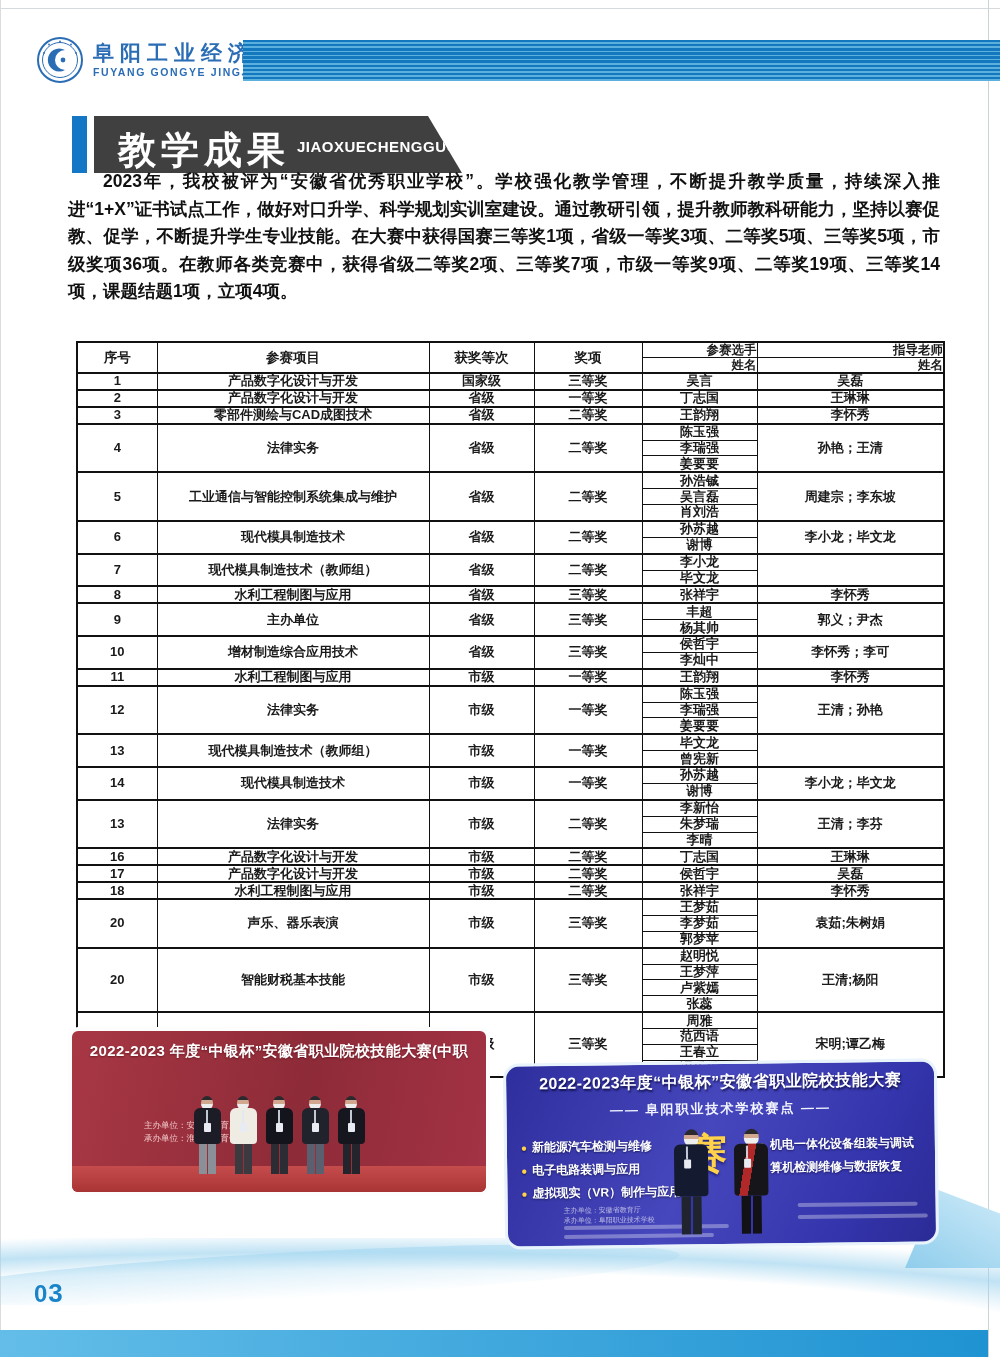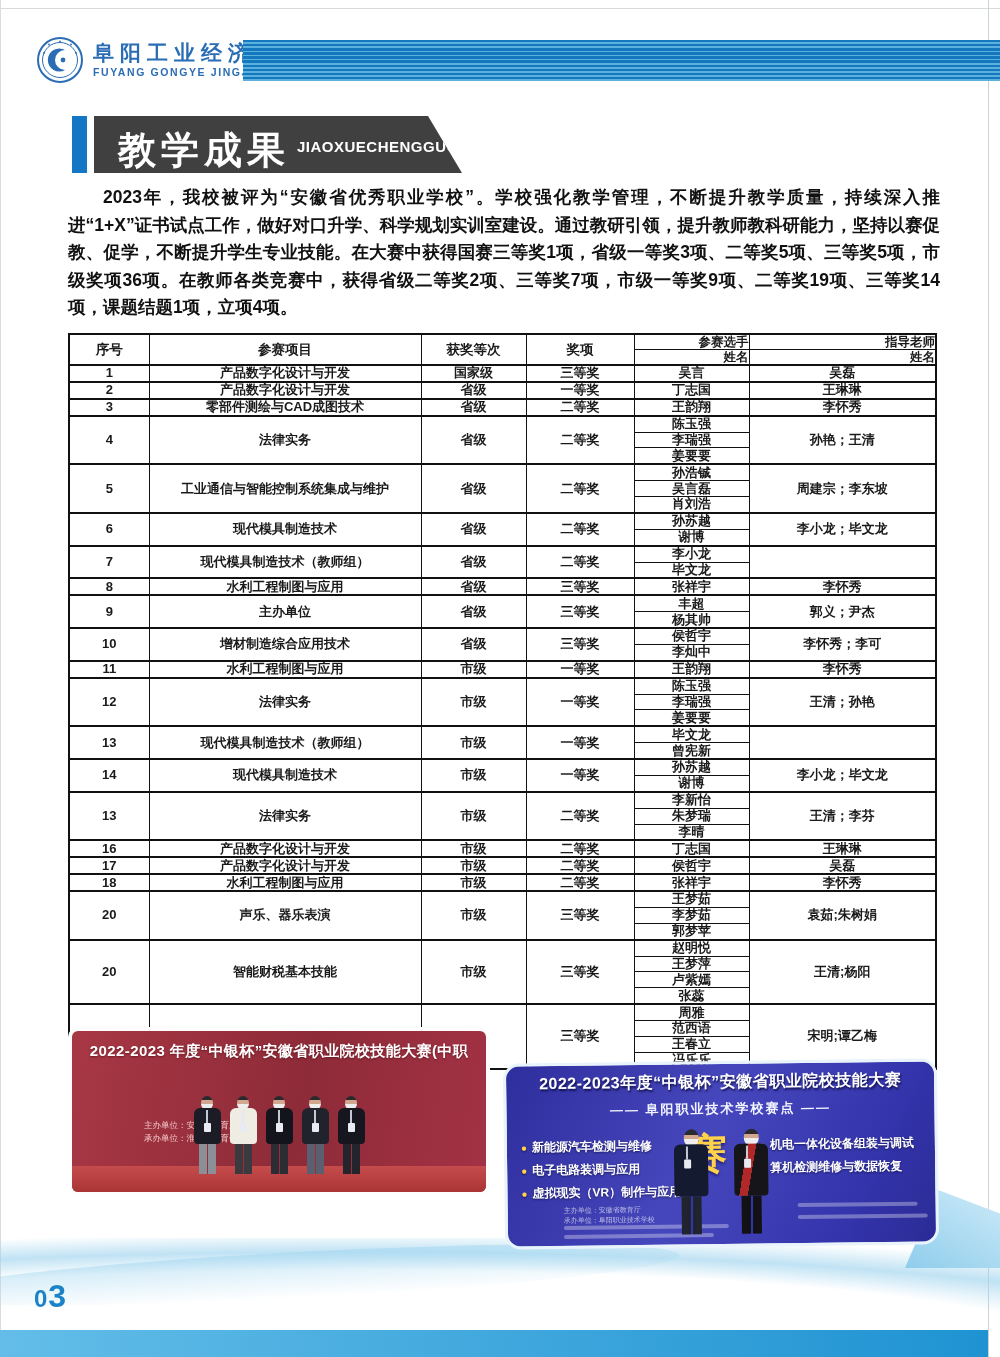--- a/index.html
+++ b/index.html
@@ -20,49 +20,49 @@
 
   
   .banner-accent{position:absolute;left:72px;top:116px;width:15px;height:57px;background:#1377c5;}
   .banner-shape{position:absolute;left:94px;top:116px;width:368px;height:57px;background:#404040;
                 clip-path:polygon(0 0,calc(100% - 34px) 0,100% 100%,0 100%);
                 display:flex;align-items:center;padding:15px 0 4px 24px;box-sizing:border-box;}
   .banner-title{font-size:38px;font-weight:700;color:#ffffff;letter-spacing:5px;line-height:46px;}
   .banner-pinyin{font-size:15px;font-weight:700;color:#ffffff;margin-left:7px;padding-bottom:7px;letter-spacing:.5px;}
 
   
-  .intro{position:absolute;left:68px;top:184px;width:872px;margin:0;
+  .intro{position:absolute;left:68px;top:168px;width:872px;margin:0;
          font-size:17.5px;line-height:27.5px;font-weight:600;text-align:justify;text-indent:2em;color:#111;}
 
   
   .table-block{position:absolute;left:68px;top:333px;width:867px;}
   .table-title{height:38px;line-height:38px;background:#1377c5;color:#ffffff;text-align:center;
                font-size:21px;font-weight:700;letter-spacing:1px;}
-  table.awards{border-collapse:collapse;table-layout:fixed;width:867px;margin:0;}
+  table.awards{border-collapse:collapse;table-layout:fixed;width:867px;margin:8px;}
   table.awards,table.awards td,table.awards th{border:1px solid #111;}
   table.awards{border-width:2px;}
   table.awards th{font-size:13.5px;font-weight:700;padding:0;height:29px;background:#fff;}
   .split{padding:0;text-align:right;}
   .split .t{height:14px;line-height:14px;border-bottom:1px solid #111;font-size:12.5px;}
   .split .b{height:14px;line-height:14px;font-size:12.5px;}
   table.awards td{font-size:13px;font-weight:600;text-align:center;vertical-align:middle;
                   padding:0;height:14.88px;line-height:14px;white-space:nowrap;overflow:hidden;}
   table.awards .cell-no{font-weight:600;}
   table.awards tr.row-start td{border-top-width:2px;}
 
   
   .wave-band{position:absolute;left:0;top:1238px;width:1000px;height:86px;
              background:radial-gradient(130% 160% at 35% 125%,rgba(255,255,255,0) 55%,rgba(158,211,238,.65) 68%,rgba(255,255,255,0) 82%);}
   .wave-band2{position:absolute;left:-80px;top:1252px;width:760px;height:46px;transform:rotate(-3deg);
               background:linear-gradient(180deg,rgba(162,214,240,.55),rgba(255,255,255,0));border-radius:50%;}
   .wedge{position:absolute;left:905px;top:1190px;width:95px;height:78px;
          background:linear-gradient(210deg,#cdeaf8,#8fcdec);clip-path:polygon(35% 0,100% 30%,100% 100%,0 100%);}
   .bottom-bar{position:absolute;left:0;top:1330px;width:988px;height:27px;
               background:linear-gradient(90deg,#63bde8,#1f93d2);}
-  .page-number{position:absolute;left:34px;top:1278px;font-size:32px;font-weight:600;color:#1b84c8;letter-spacing:1px;}
+  .page-number{position:absolute;left:34px;top:1278px;font-size:26px;font-weight:600;color:#1b84c8;letter-spacing:1px;}
   .page-number::first-letter{font-size:24px;}
 
   
   .photo{position:absolute;box-sizing:border-box;overflow:hidden;}
   .photo .ptxt{position:absolute;width:100%;text-align:center;color:#fff;white-space:nowrap;}
 
   
   .left-photo{left:68px;top:1027px;width:422px;height:169px;border-radius:10px;border:4px solid #fdfdfd;
               background:linear-gradient(100deg,#a83744,#8e2b38 55%,#a33245);}
   .left-photo .l1{top:11px;font-size:15px;font-weight:700;letter-spacing:.4px;text-shadow:0 1px 2px rgba(60,0,10,.5);}

